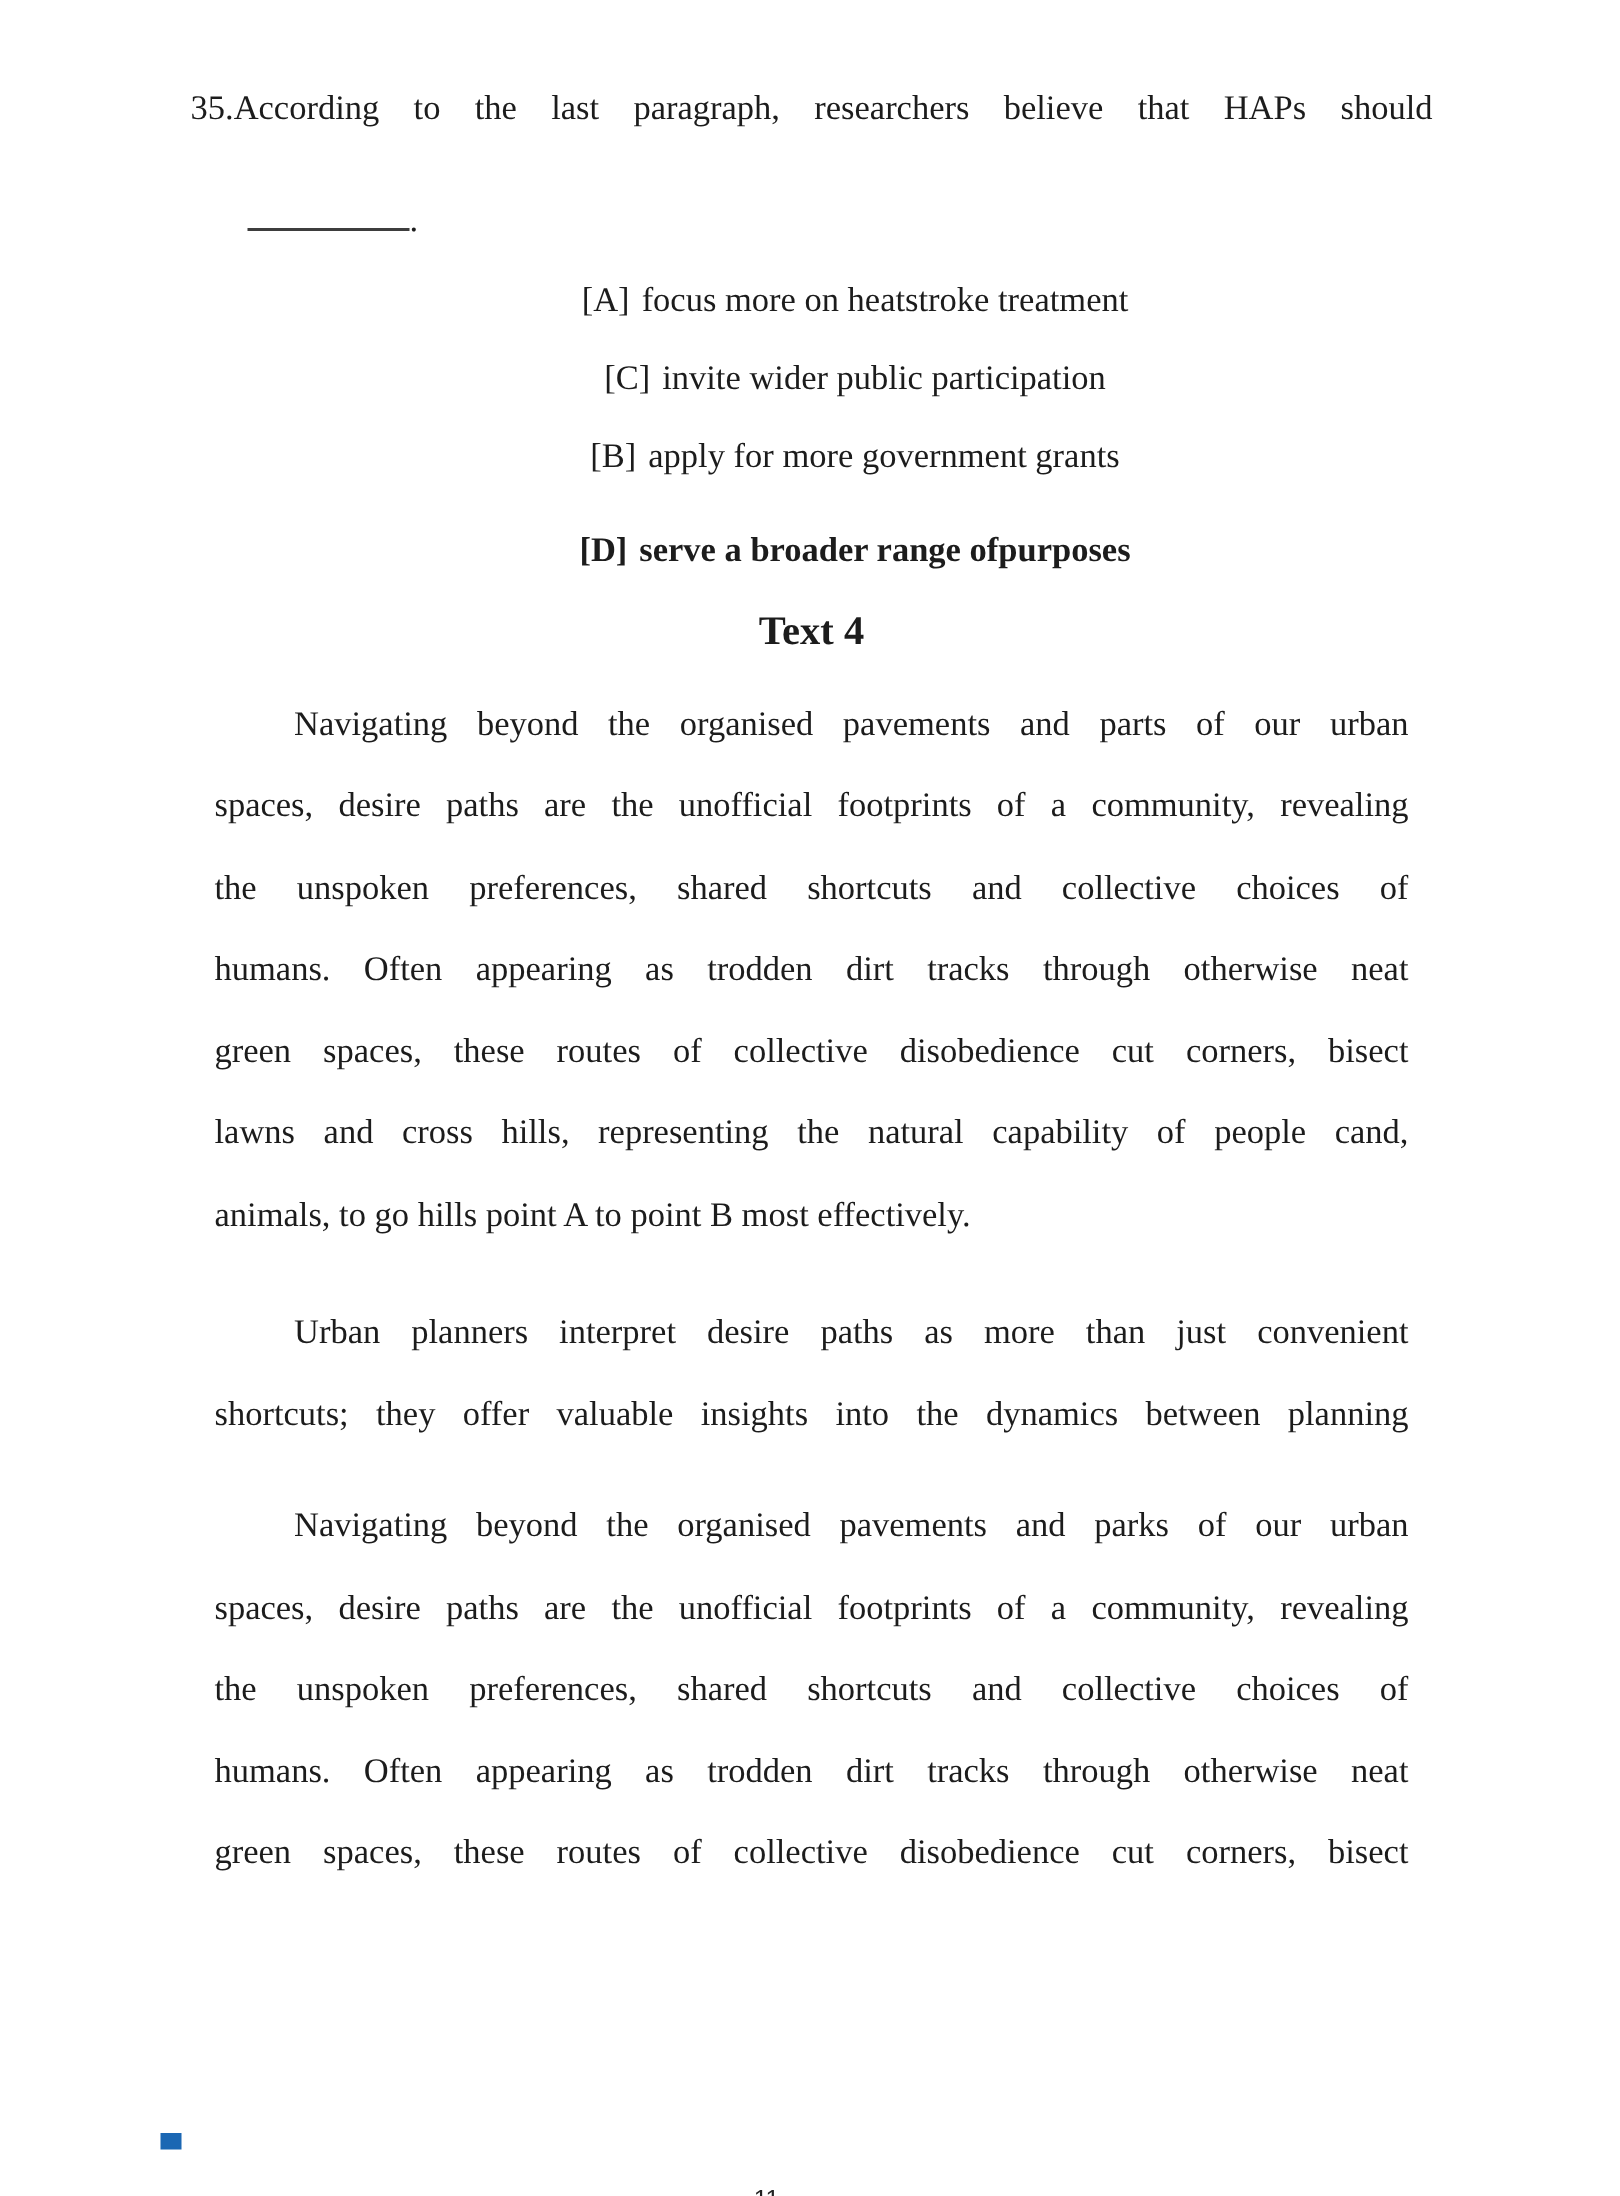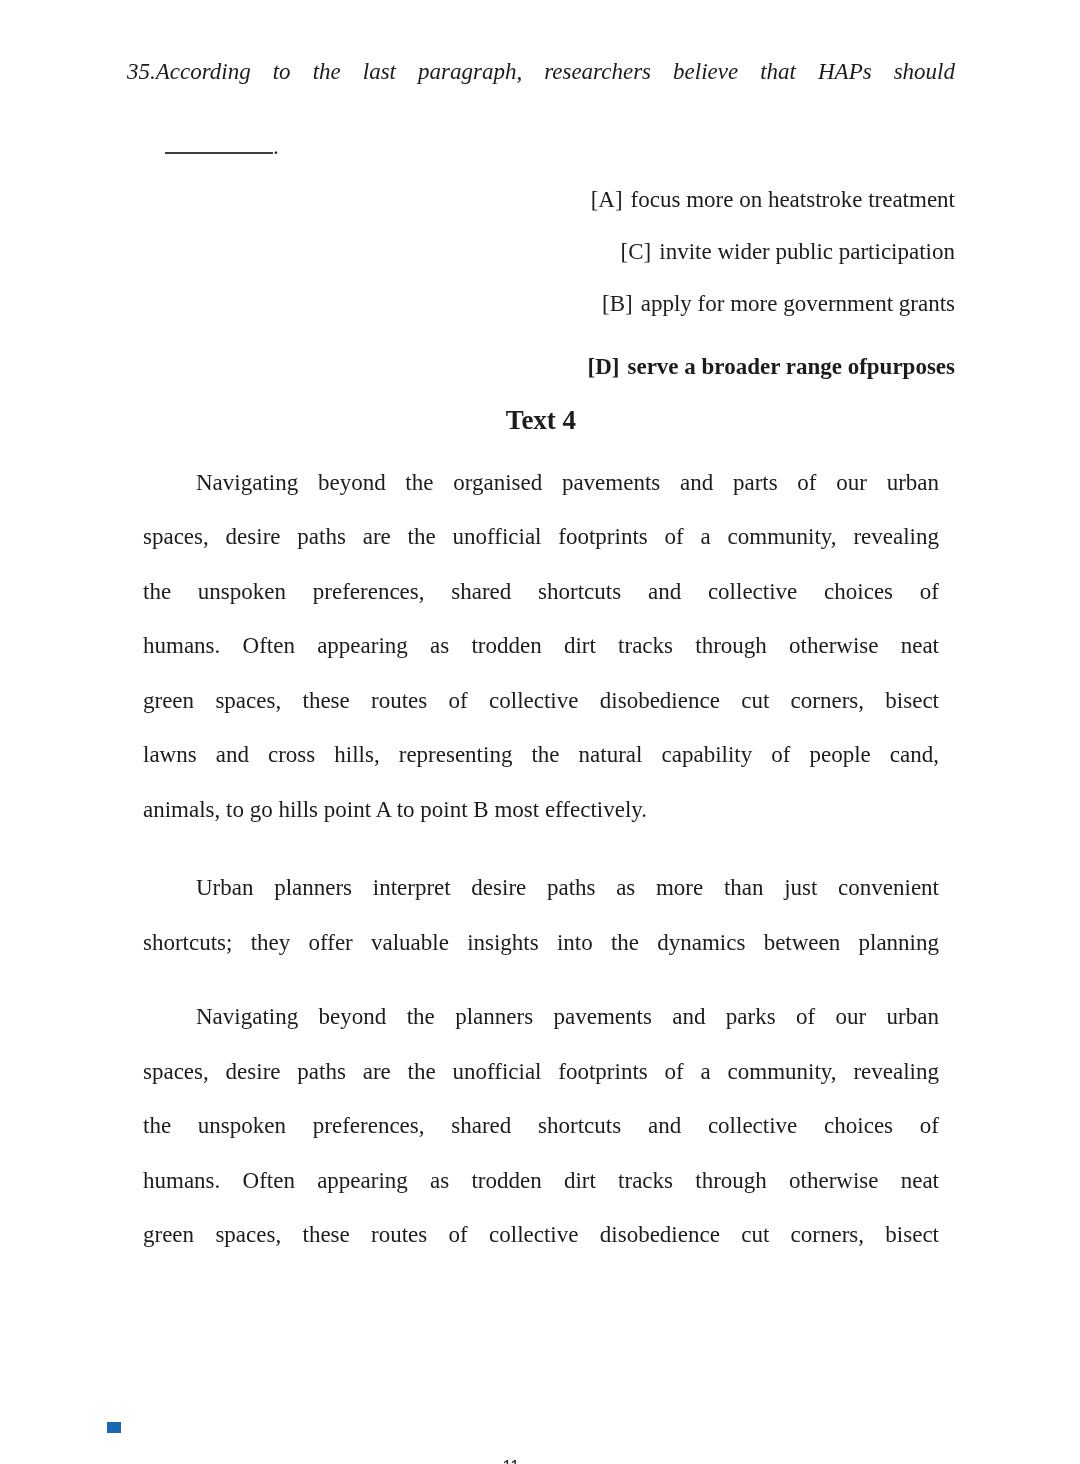--- a/index.html
+++ b/index.html
@@ -37,39 +37,38 @@
     line-height: 54.5px;
     height: 54.5px;
   }
   .indent { padding-left: 53px; }
 
   .q-stem {
     text-align: justify;
     text-align-last: justify;
     line-height: 54.5px;
     height: 54.5px;
-    font-style: italic;
   }
   .blank-row {
     margin-top: 20px;
     line-height: 54.5px;
     height: 54.5px;
     padding-left: 38px;
   }
   .blank-underline {
     display: inline-block;
     width: 108px;
     height: 24px;
     border-bottom: 2px solid #3d3d3d;
   }
   .option-row {
     padding-left: 58px;
     line-height: 52px;
     height: 52px;
-    text-align: right;
+    text-align: center;
   }
   .option-row.gap-before { margin-top: 11px; font-weight: bold; }
   .option-label { margin-right: 8px; }
 
   .text-heading {
     text-align: center;
     font-weight: bold;
     line-height: 54.5px;
     height: 54.5px;
     font-size: 27px;
@@ -131,21 +130,21 @@
       <div class="jline">lawns and cross hills, representing the natural capability of people cand,</div>
       <div class="lline">animals, to go hills point A to point B most effectively.</div>
     </div>
 
     <div class="para para-2">
       <div class="jline indent">Urban planners interpret desire paths as more than just convenient</div>
       <div class="jline">shortcuts; they offer valuable insights into the dynamics between planning</div>
     </div>
 
     <div class="para para-3">
-      <div class="jline indent">Navigating beyond the planners pavements and parks of our urban</div>
+      <div class="jline indent">Navigating beyond the organised pavements and parks of our urban</div>
       <div class="jline">spaces, desire paths are the unofficial footprints of a community, revealing</div>
       <div class="jline">the unspoken preferences, shared shortcuts and collective choices of</div>
       <div class="jline">humans. Often appearing as trodden dirt tracks through otherwise neat</div>
       <div class="jline">green spaces, these routes of collective disobedience cut corners, bisect</div>
     </div>
 
   </div>
 
   <div class="footer-square" style="background: rgb(27, 103, 179);"></div>
   <div class="footer-pagenum">11</div>

